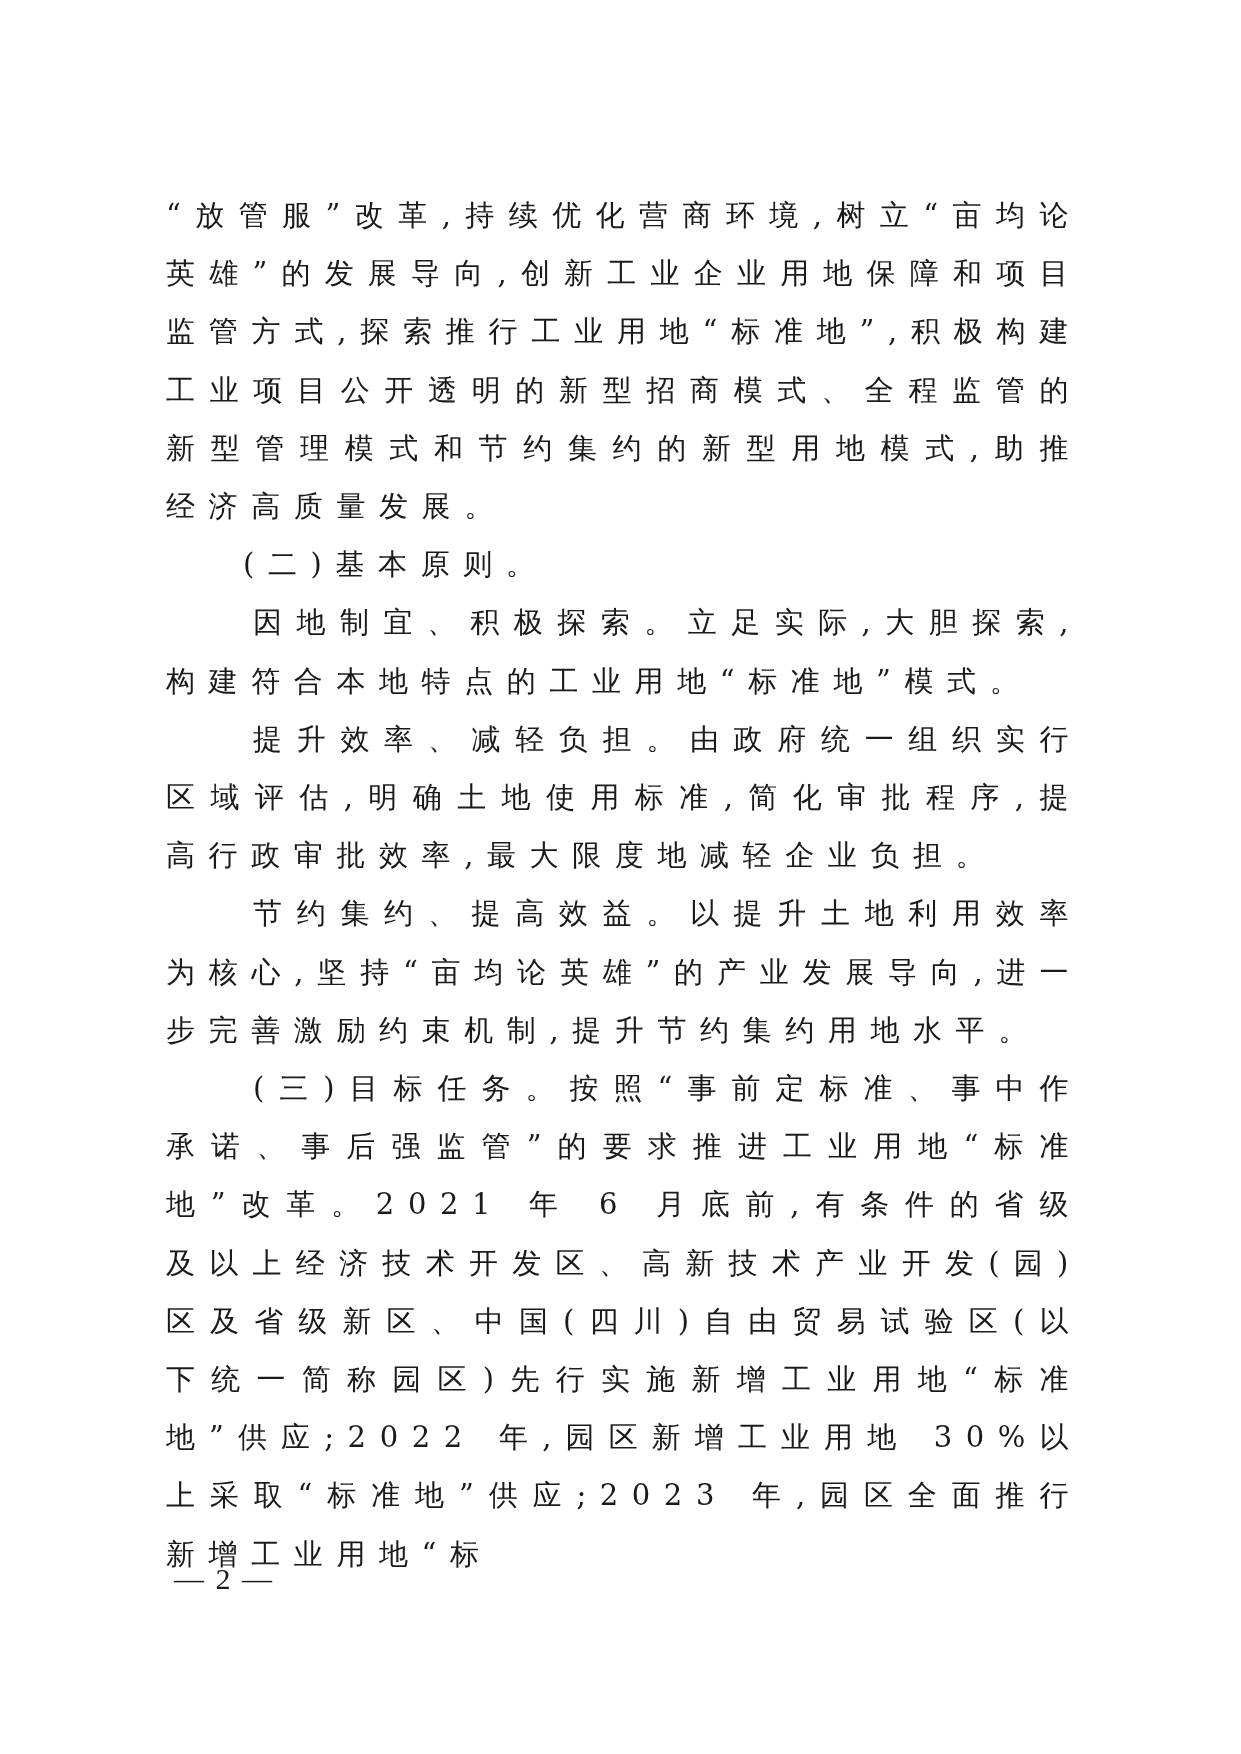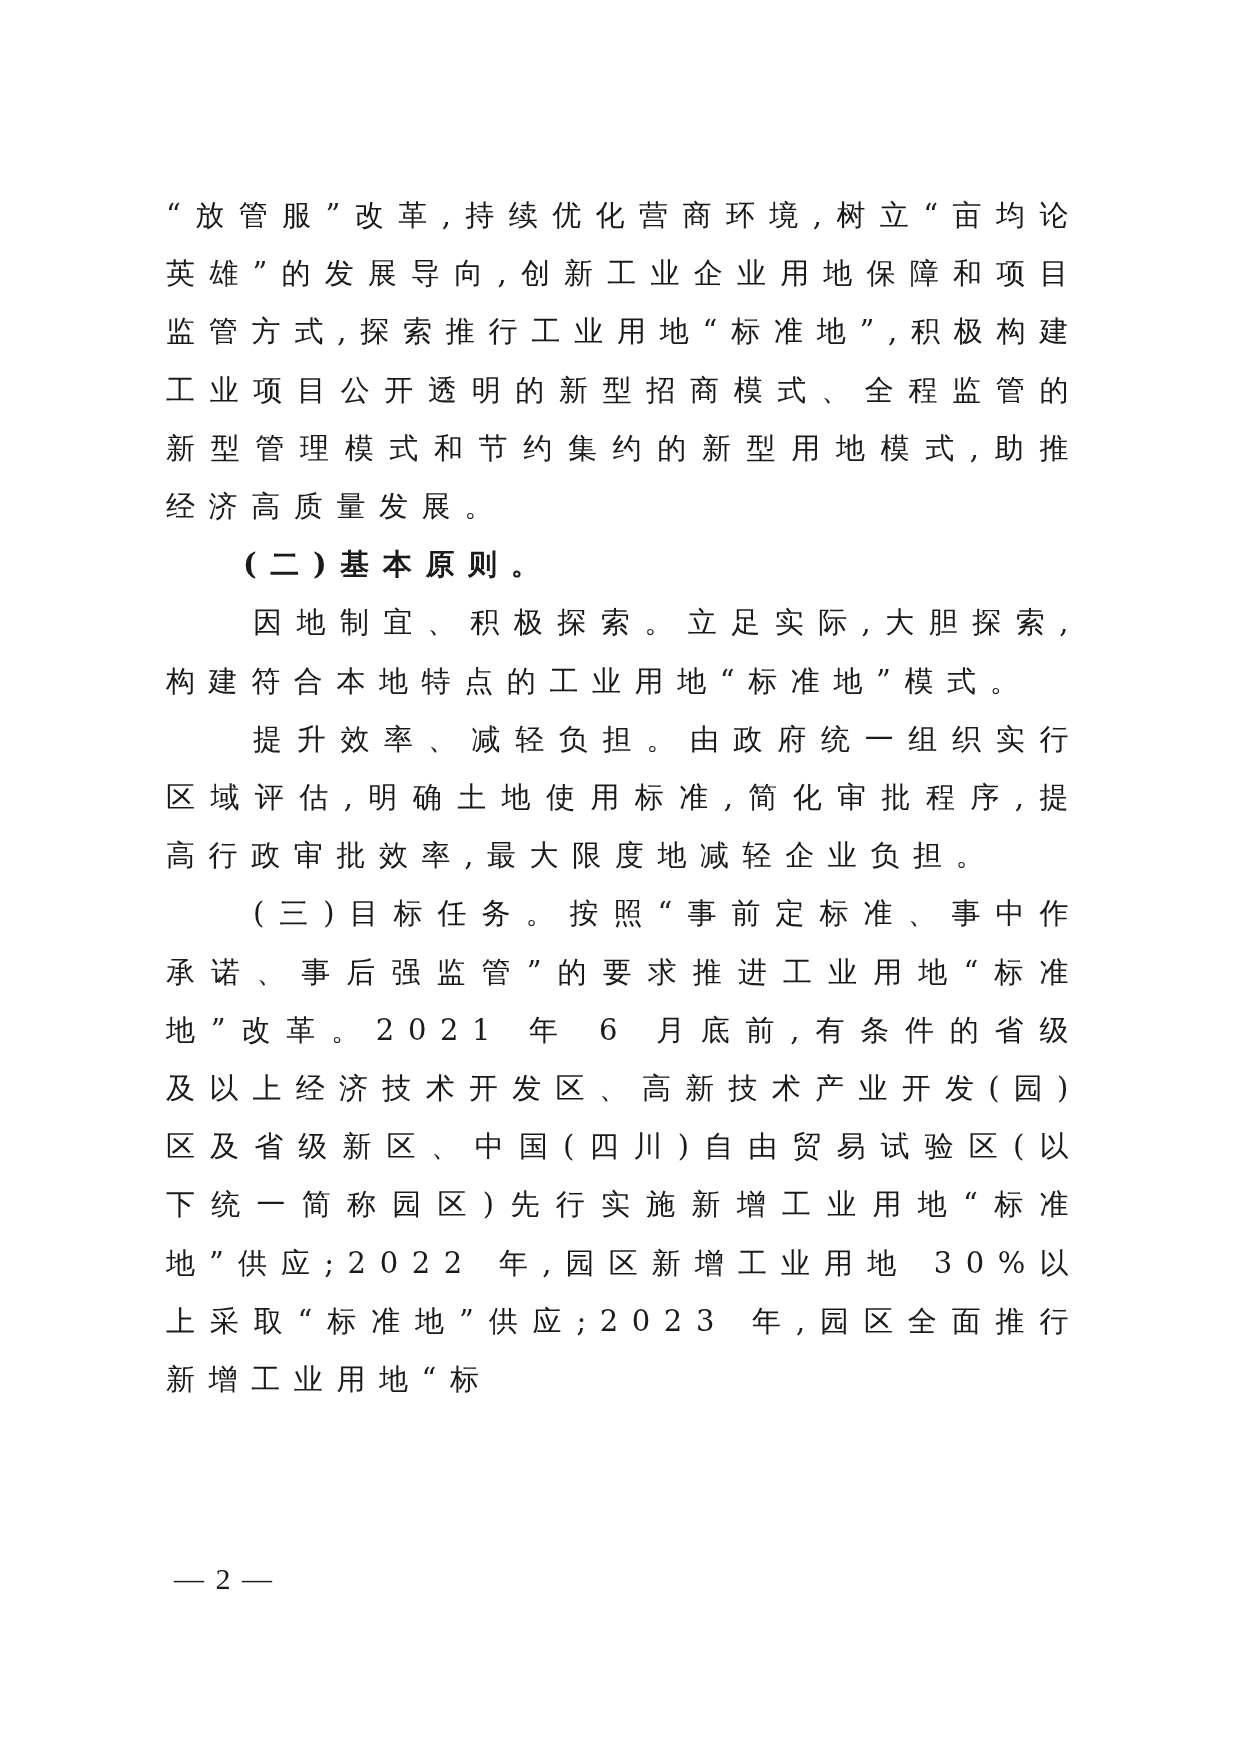--- a/index.html
+++ b/index.html
@@ -8,32 +8,33 @@
     position: absolute; left: 4px; top: 0; width: 1241px; height: 1754px; background: #ffffff;
   }
   .body-text {
     position: absolute; left: 162px; top: 186px; width: 916px;
     font-family: "DejaVu Serif", "Liberation Serif", serif;
     font-size: 29px; line-height: 58.2px; color: #1a1a1a;
     letter-spacing: 13.6px;
   }
   .para { margin: 0; text-align: justify; text-align-last: left; }
   .para.indent { text-indent: 87px; }
-  .para.heading { text-indent: 77px; font-weight: bold; }
+  .para.heading { text-indent: 77px; }
   .page-number {
     position: absolute; left: 170px; top: 1562px;
     font-family: "Liberation Serif", "DejaVu Serif", serif;
     font-size: 30px; color: #1a1a1a; letter-spacing: 2px;
   }
 </style>
 </head>
 <body>
 
 <div class="page">
   <div class="body-text">
     <p class="para">“放管服”改革,持续优化营商环境,树立“亩均论英雄”的发展导向,创新工业企业用地保障和项目监管方式,探索推行工业用地“标准地”,积极构建工业项目公开透明的新型招商模式、全程监管的新型管理模式和节约集约的新型用地模式,助推经济高质量发展。</p>
     <p class="para heading">(二)基本原则。</p>
     <p class="para indent">因地制宜、积极探索。立足实际,大胆探索,构建符合本地特点的工业用地“标准地”模式。</p>
     <p class="para indent">提升效率、减轻负担。由政府统一组织实行区域评估,明确土地使用标准,简化审批程序,提高行政审批效率,最大限度地减轻企业负担。</p>
+    <p class="para indent">节约集约、提高效益。以提升土地利用效率为核心,坚持“亩均论英雄”的产业发展导向,进一步完善激励约束机制,提升节约集约用地水平。</p>
     <p class="para indent">(三)目标任务。按照“事前定标准、事中作承诺、事后强监管”的要求推进工业用地“标准地”改革。2021 年 6 月底前,有条件的省级及以上经济技术开发区、高新技术产业开发(园)区及省级新区、中国(四川)自由贸易试验区(以下统一简称园区)先行实施新增工业用地“标准地”供应;2022 年,园区新增工业用地 30%以上采取“标准地”供应;2023 年,园区全面推行新增工业用地“标</p>
   </div>
   <div class="page-number">— 2 —</div>
 </div>
 
 </body></html>

